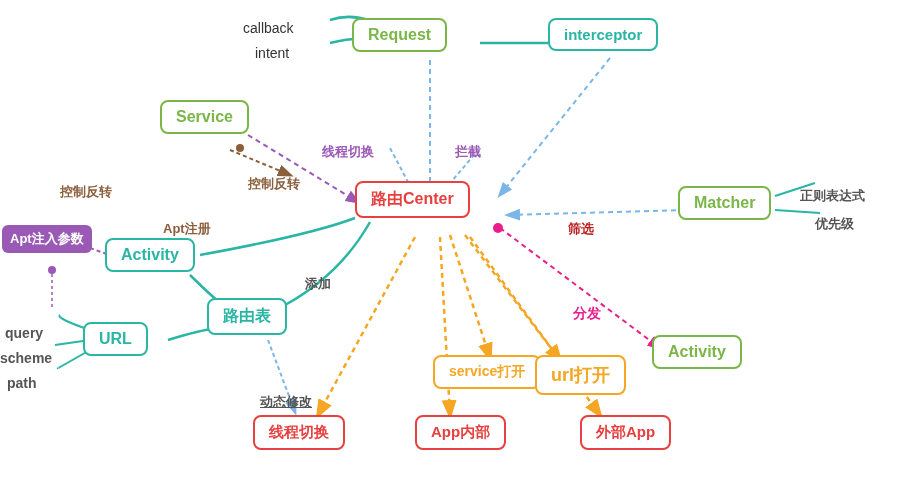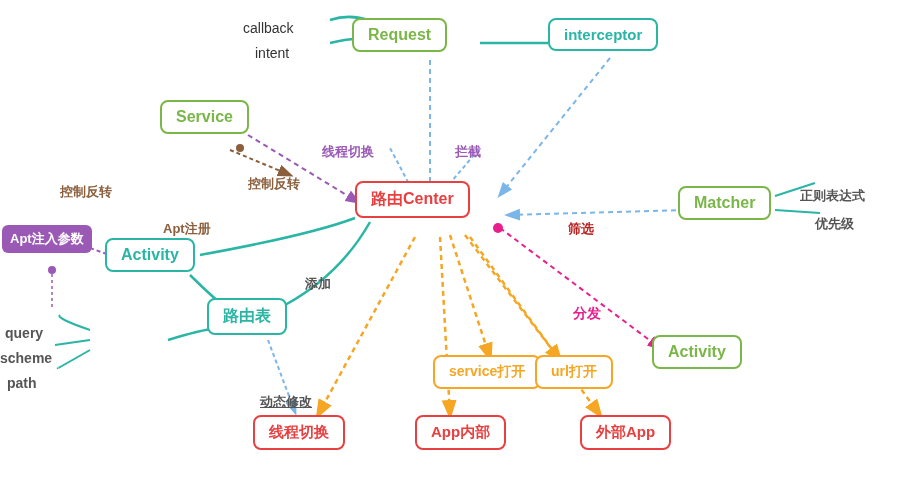--- a/index.html
+++ b/index.html
@@ -155,30 +155,33 @@
   </div>
 
   <div class="node node-box teal" style="left:105px;top:238px;font-size:16px;">
     <span>Activity</span>
   </div>
 
   <div class="node node-box teal" style="left:207px;top:298px;font-size:16px;">
     <span>路由表</span>
   </div>
 
+  <div class="node node-box teal" style="left:83px;top:322px;font-size:16px;">
+    <span>URL</span>
+  </div>
 
   <div class="node node-box green" style="left:652px;top:335px;font-size:16px;">
     <span>Activity</span>
   </div>
 
   <div class="node node-box orange" style="left:433px;top:355px;font-size:14px;">
     <span>service打开</span>
   </div>
 
-  <div class="node node-box orange" style="left:535px;top:355px;font-size:14px;">
+  <div class="node node-box orange" style="left:535px;top:355px;font-size:18px;">
     <span>url打开</span>
   </div>
 
   <div class="node node-box red" style="left:253px;top:415px;font-size:15px;">
     <span>线程切换</span>
   </div>
 
   <div class="node node-box red" style="left:415px;top:415px;font-size:15px;">
     <span>App内部</span>
   </div>

